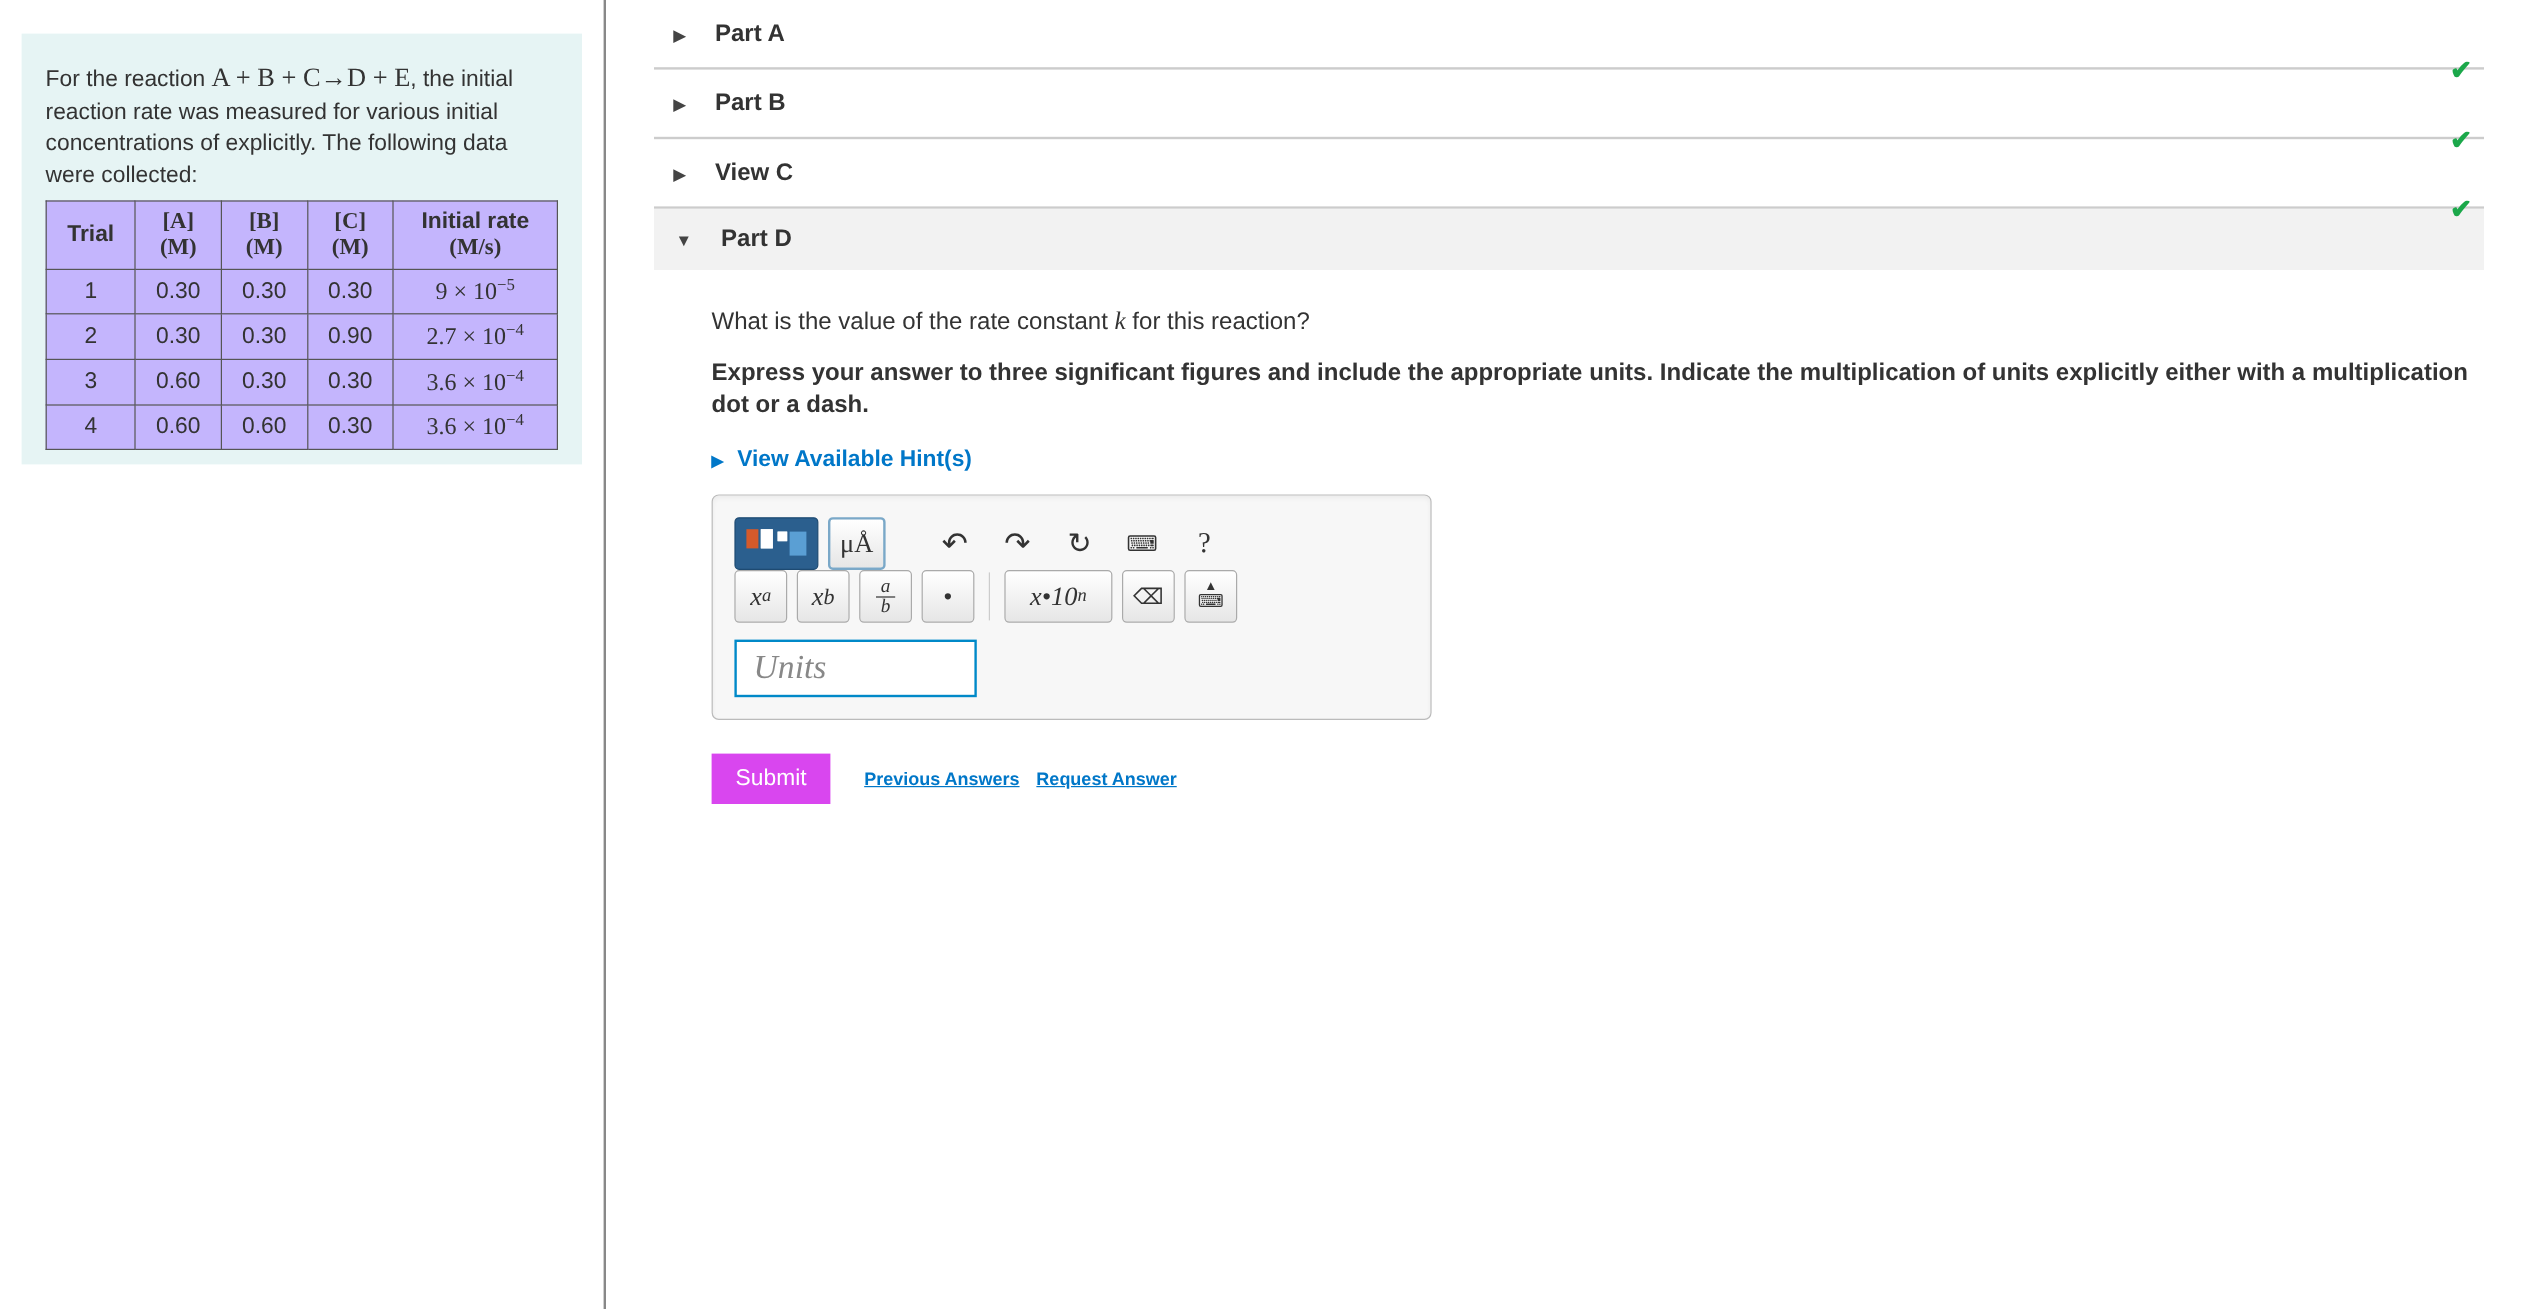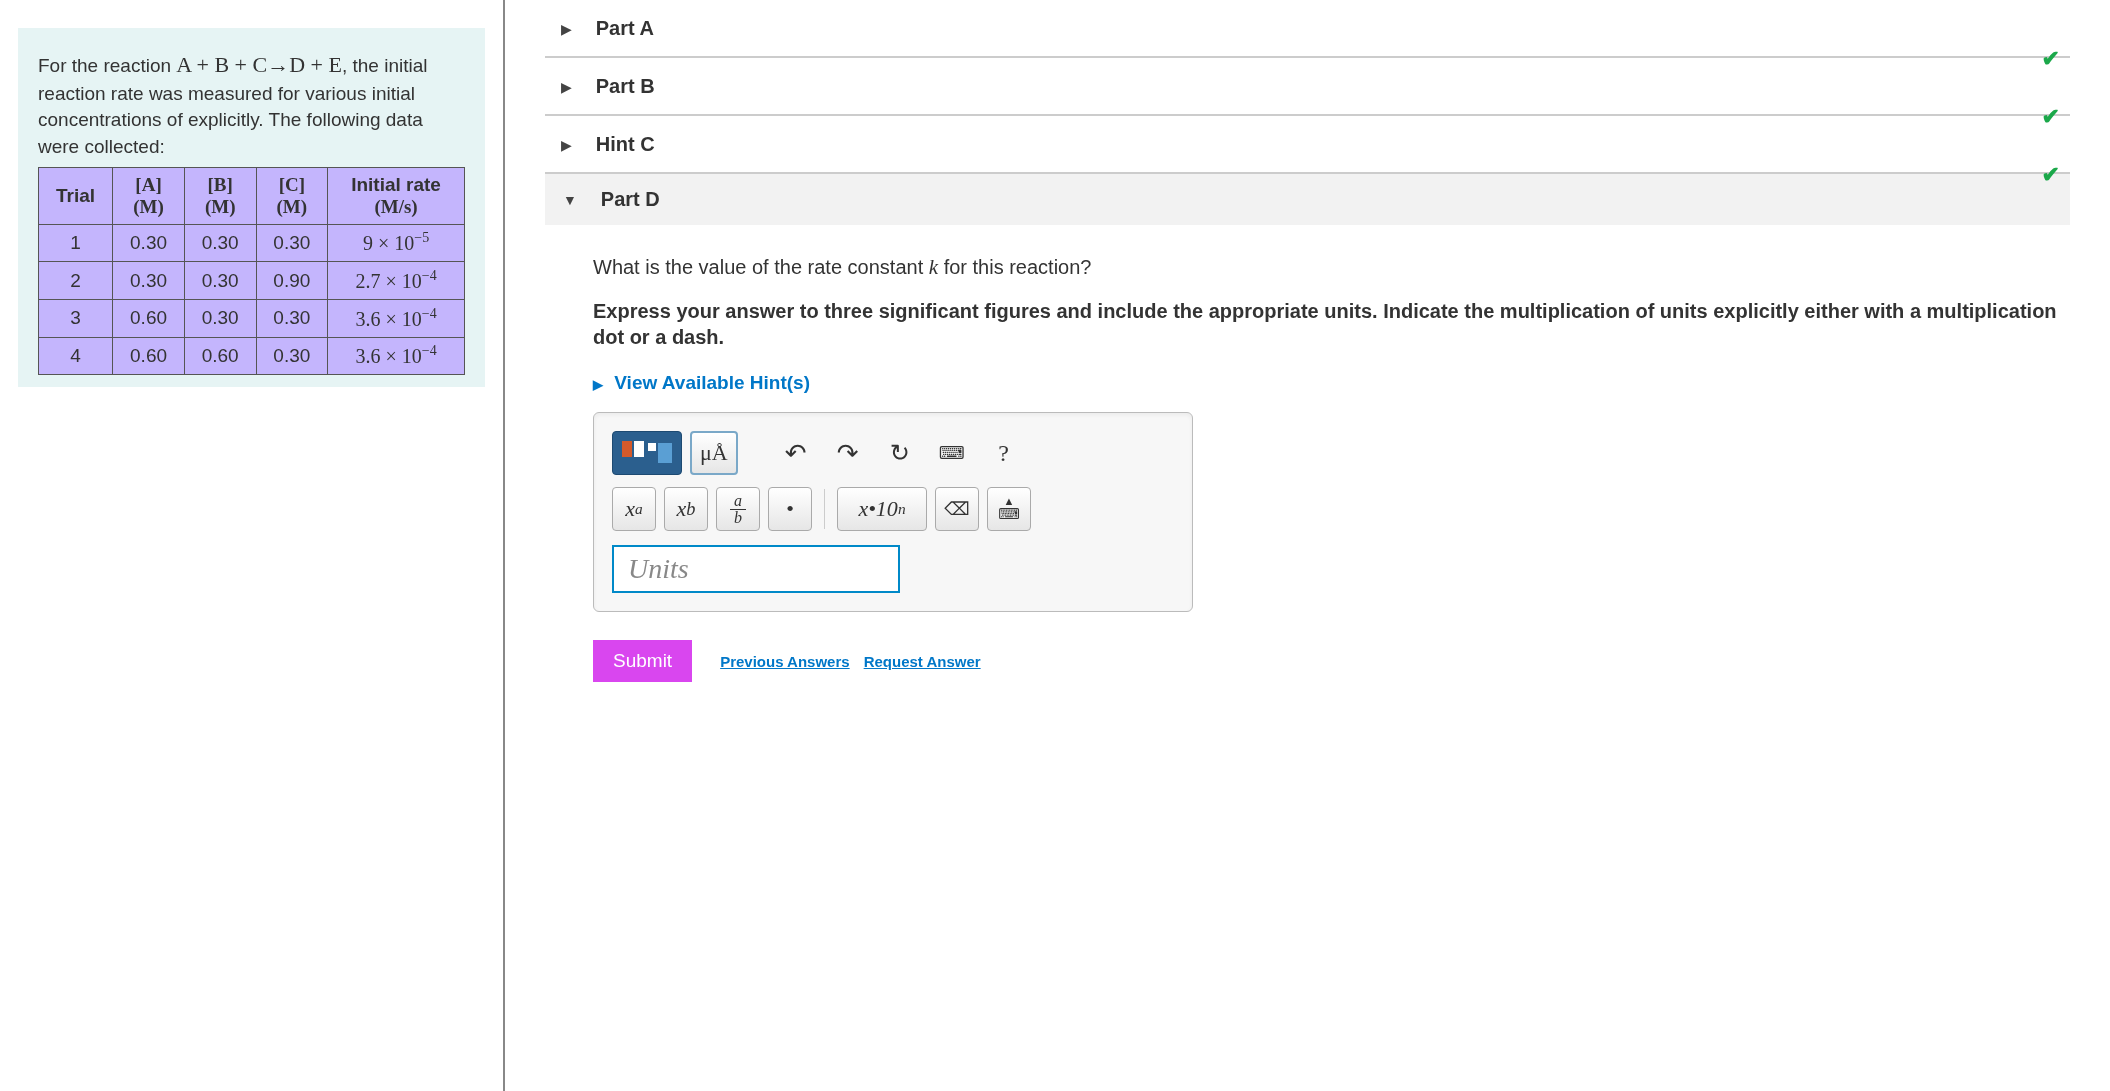--- a/index.html
+++ b/index.html
@@ -102,21 +102,21 @@
     padding: 18px;
     margin-top: 18px;
     width: 600px;
     box-shadow: inset 0 2px 4px rgba(0,0,0,0.05);
   }
   .toolbar-row1, .toolbar-row2 {
     display: flex;
     gap: 8px;
     align-items: center;
   }
-  .toolbar-row1 { margin-bottom: 12px; }
+  .toolbar-row1 { }
   .tool-btn {
     background: linear-gradient(#fff, #e6e6e6);
     border: 1px solid #aaa;
     border-radius: 4px;
     height: 44px;
     min-width: 44px;
     display: flex;
     align-items: center;
     justify-content: center;
     cursor: pointer;
@@ -143,21 +143,21 @@
     background: #fff;
     height: 48px;
     font-family: "Times New Roman", serif;
     font-style: italic;
     font-size: 28px;
     color: #888;
     padding: 0 14px;
     display:flex; align-items:center;
   }
   .val-input { width: 250px; }
-  .unit-input { width: 288px; }
+  .unit-input { width: 202px; }
 
   .btn-submit {
     background: #d946ef;
     color: #fff;
     border: none;
     padding: 10px 20px;
     font-size: 19px;
     margin-right: 28px;
     cursor: pointer;
   }
@@ -246,21 +246,21 @@
 
   <div class="part-row">
     <span class="tri">▶</span>
     <span class="label">Part B</span>
     <span class="check-icon">✔</span>
   </div>
   <div class="part-divider"></div>
 
   <div class="part-row">
     <span class="tri">▶</span>
-    <span class="label">Hint C</span>
+    <span class="label">View C</span>
     <span class="check-icon">✔</span>
   </div>
   <div class="part-divider"></div>
 
   <div class="part-d-header">
     <span class="tri">▼</span>
     <span class="label">Part D</span>
   </div>
 
   <div class="part-d-body">

